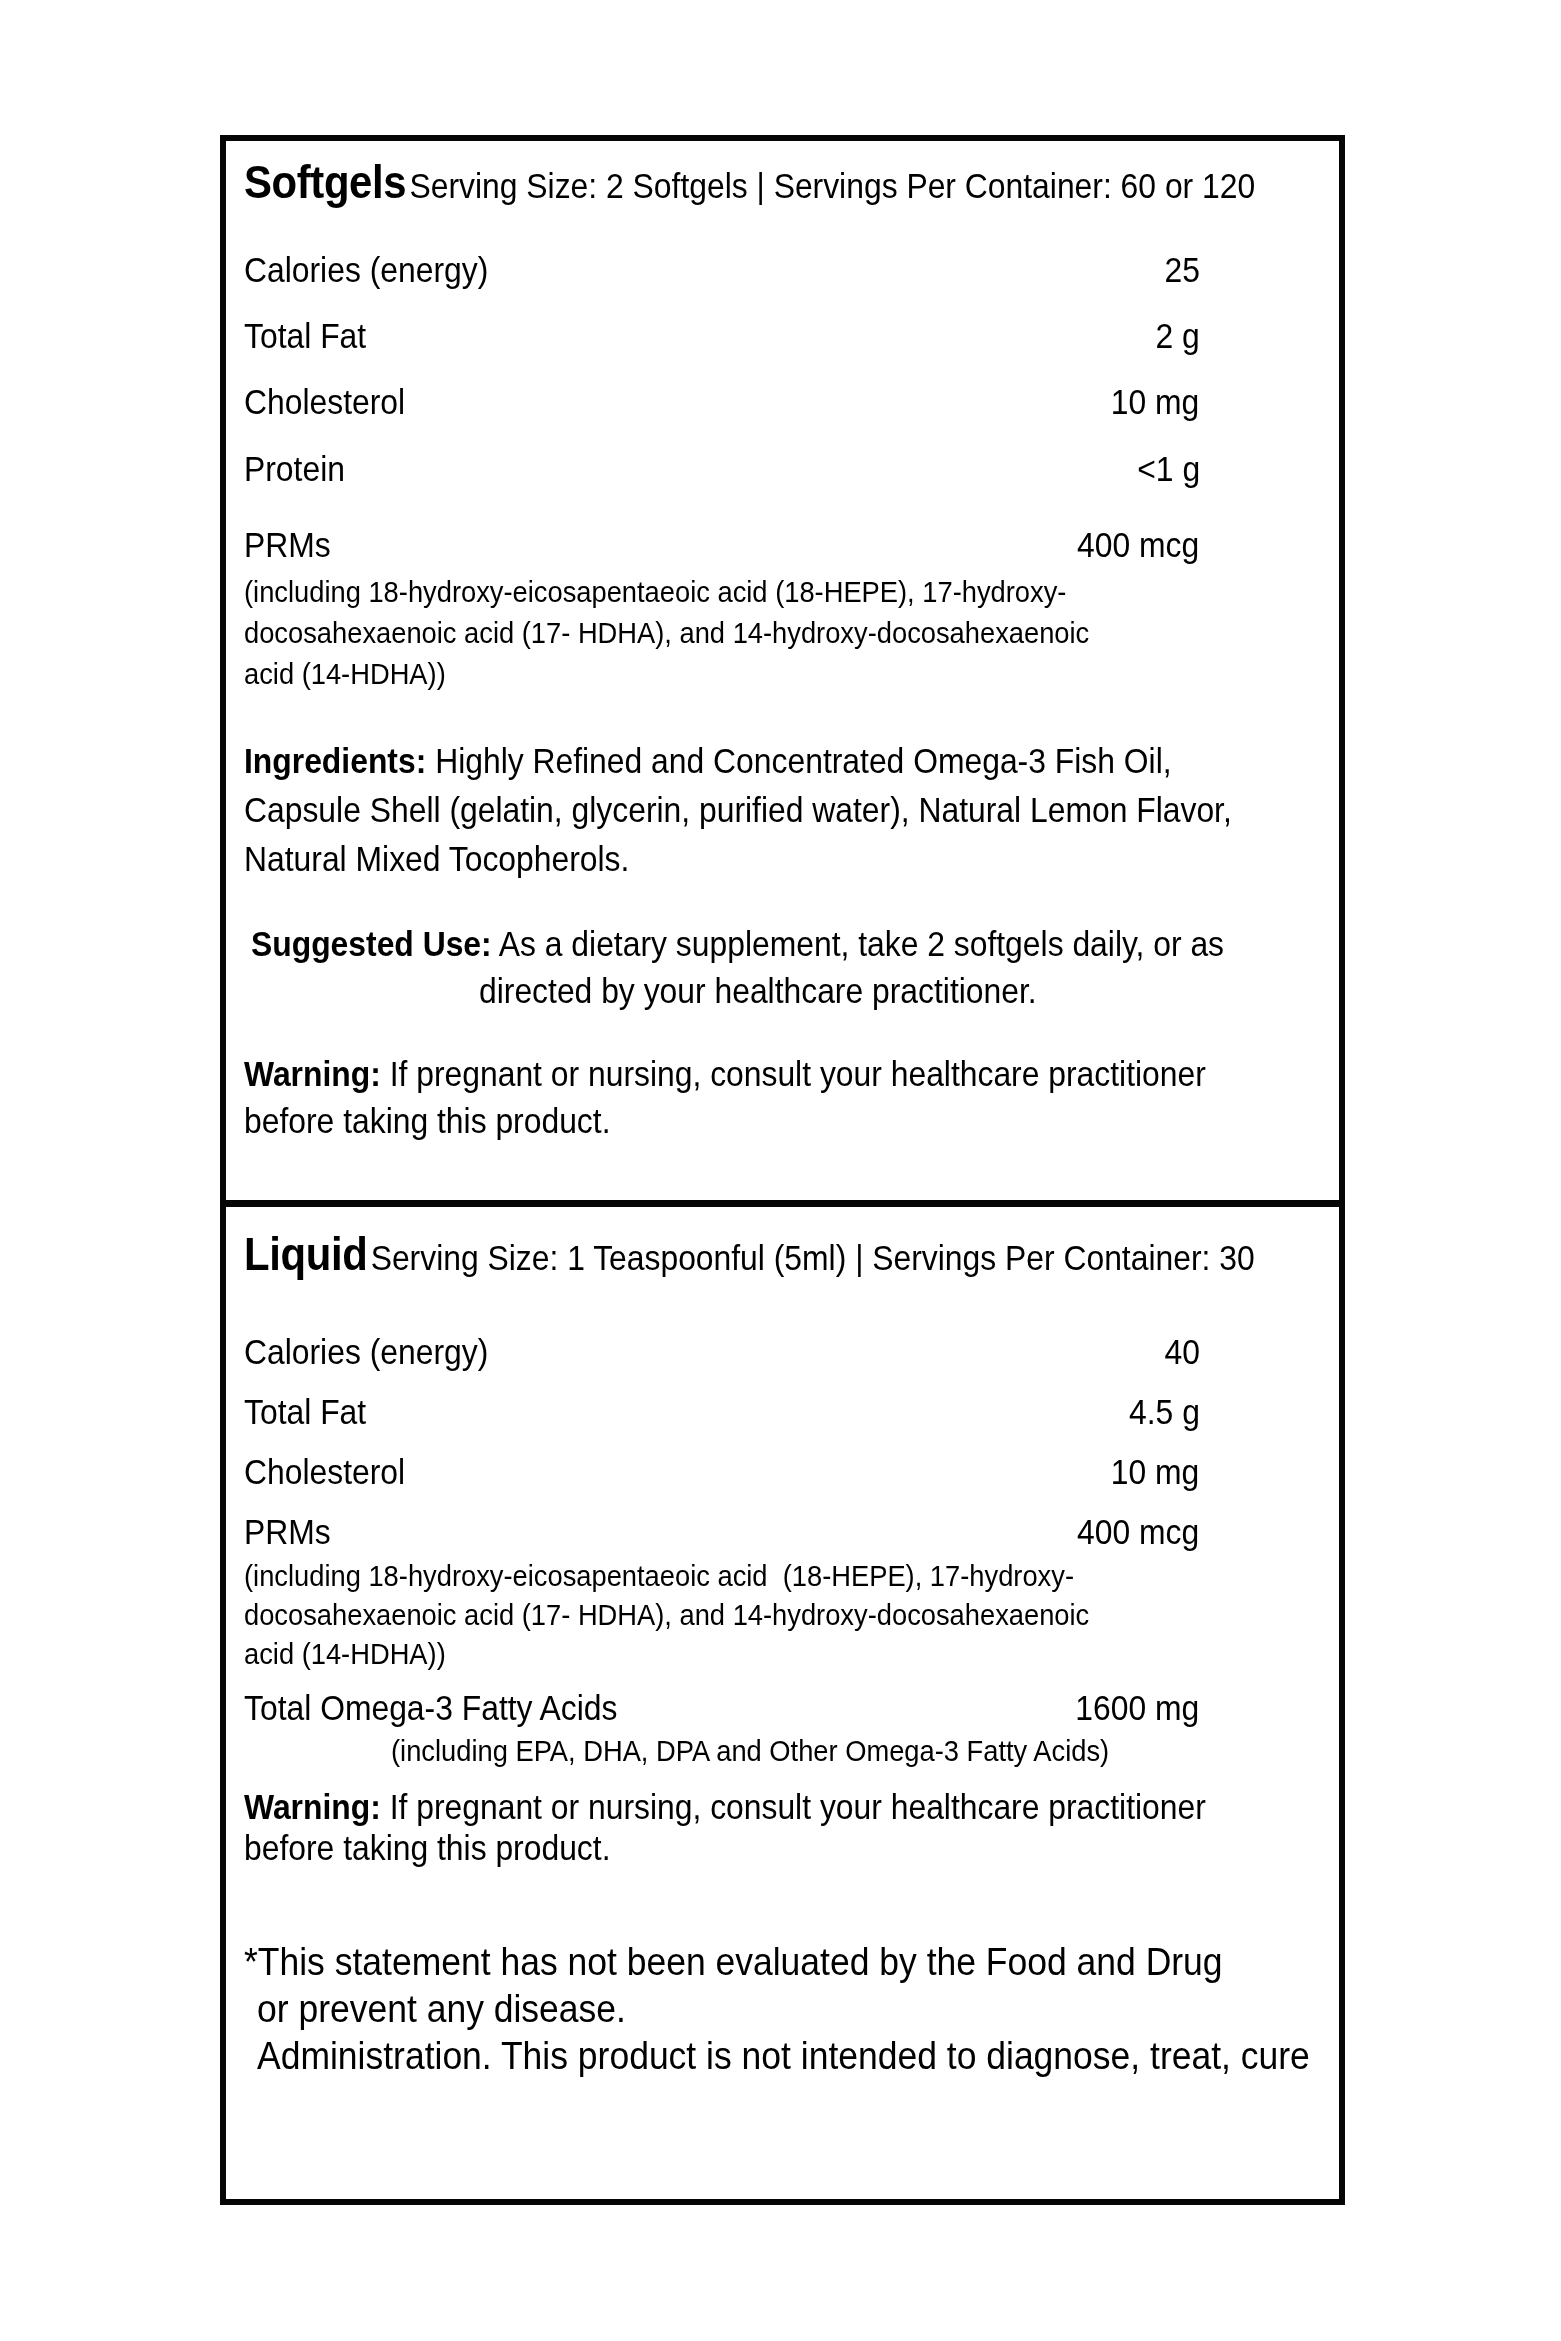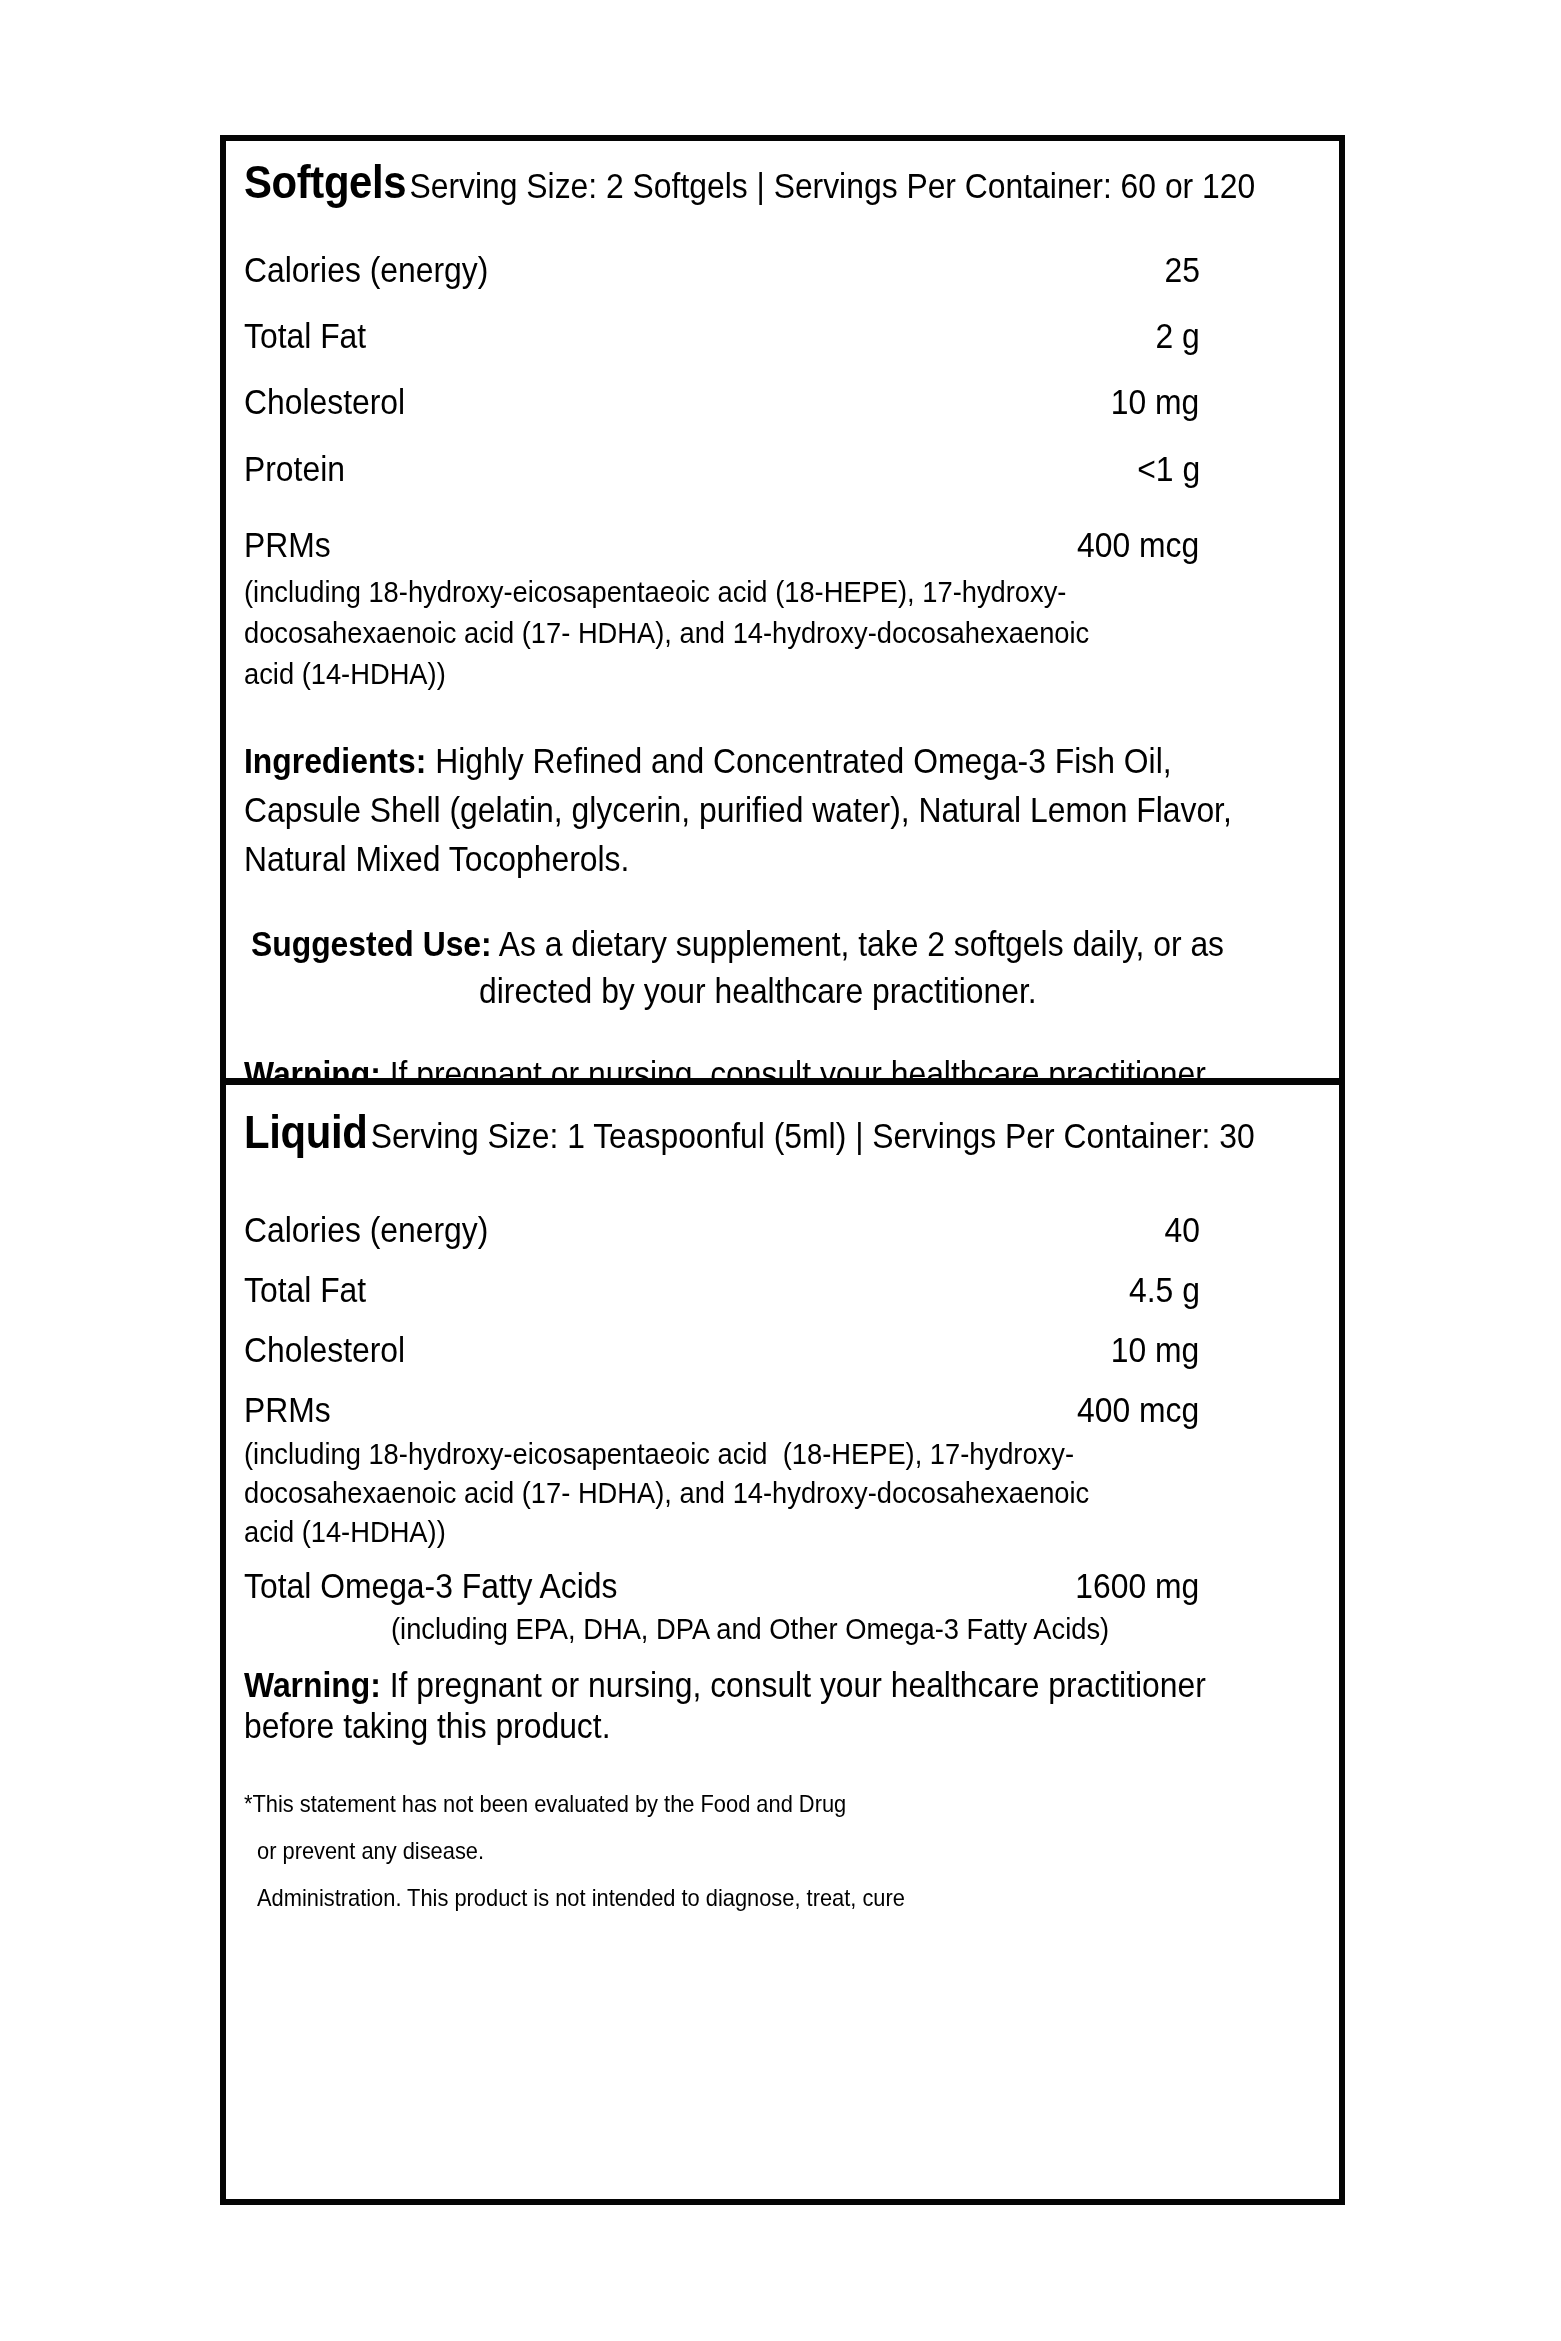--- a/index.html
+++ b/index.html
@@ -19,21 +19,21 @@
     box-sizing: border-box;
     background: #ffffff;
     display: flex;
     flex-direction: column;
   }
   .section {
     box-sizing: border-box;
     padding: 0 11.4px 0 18px;
     overflow: hidden;
   }
-  .section-softgels { height: 937px; flex: none; }
+  .section-softgels { height: 1059px; flex: none; }
   .section-liquid  { flex: 1; }
   .divider { flex: none; height: 6.5px; background: #050505; }
 
   
   .t { display: inline-block; white-space: pre; transform: scaleX(0.91); }
   .tl { transform-origin: 0 50%; }
   .tr { transform-origin: 100% 50%; }
 
   .sec-header { line-height: 52px; }
   .sec-title { font-size: 46px; font-weight: bold; letter-spacing: -0.4px; }
@@ -64,21 +64,21 @@
 
   .lq-header { margin-top: 21px; }
   .lq-rows { margin-top: 39px; }
   .lq-prms { margin-top: 18px; }
   .lq-note { margin-top: 3.3px; line-height: 39px; }
   .lq-omega { margin-top: 14.6px; }
   .lq-note2 { margin-top: 1.6px; line-height: 39px; text-align: center; }
   .lq-suggested { margin-top: 39px; line-height: 41px; }
   .lq-warning { margin-top: 16.3px; line-height: 41px; }
 
-  .disclaimer { margin-top: 34px; font-size: 24px; line-height: 47px; }
+  .disclaimer { margin-top: 70px; font-size: 39px; line-height: 47px; }
   .disclaimer .indent { padding-left: 13px; }
 </style>
 </head>
 <body>
 
 <div class="label-box">
 
   <div class="section section-softgels">
 
     <div class="sec-header sg-header">

